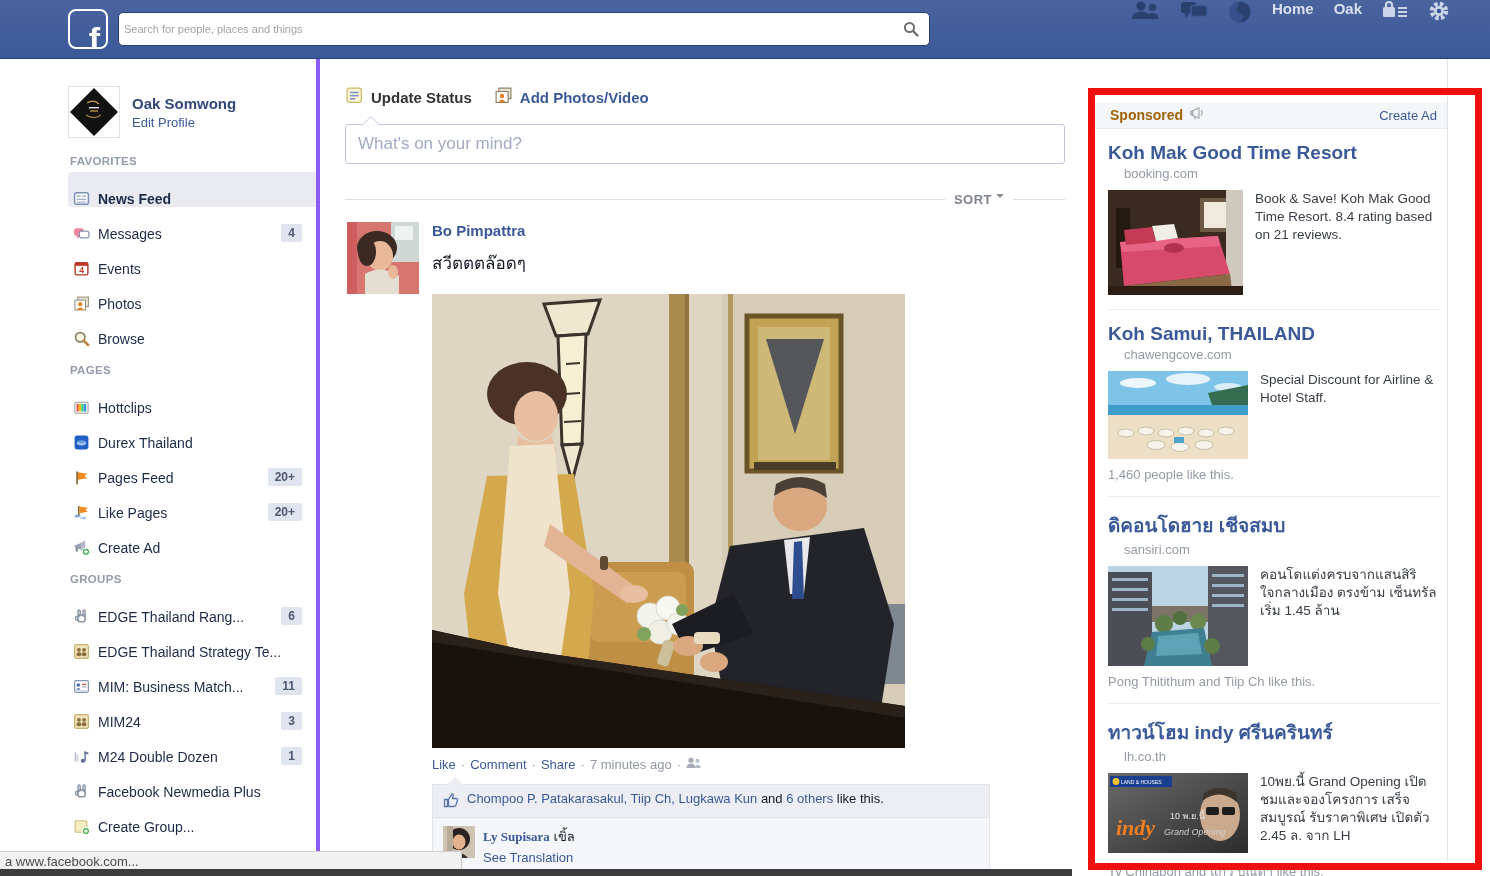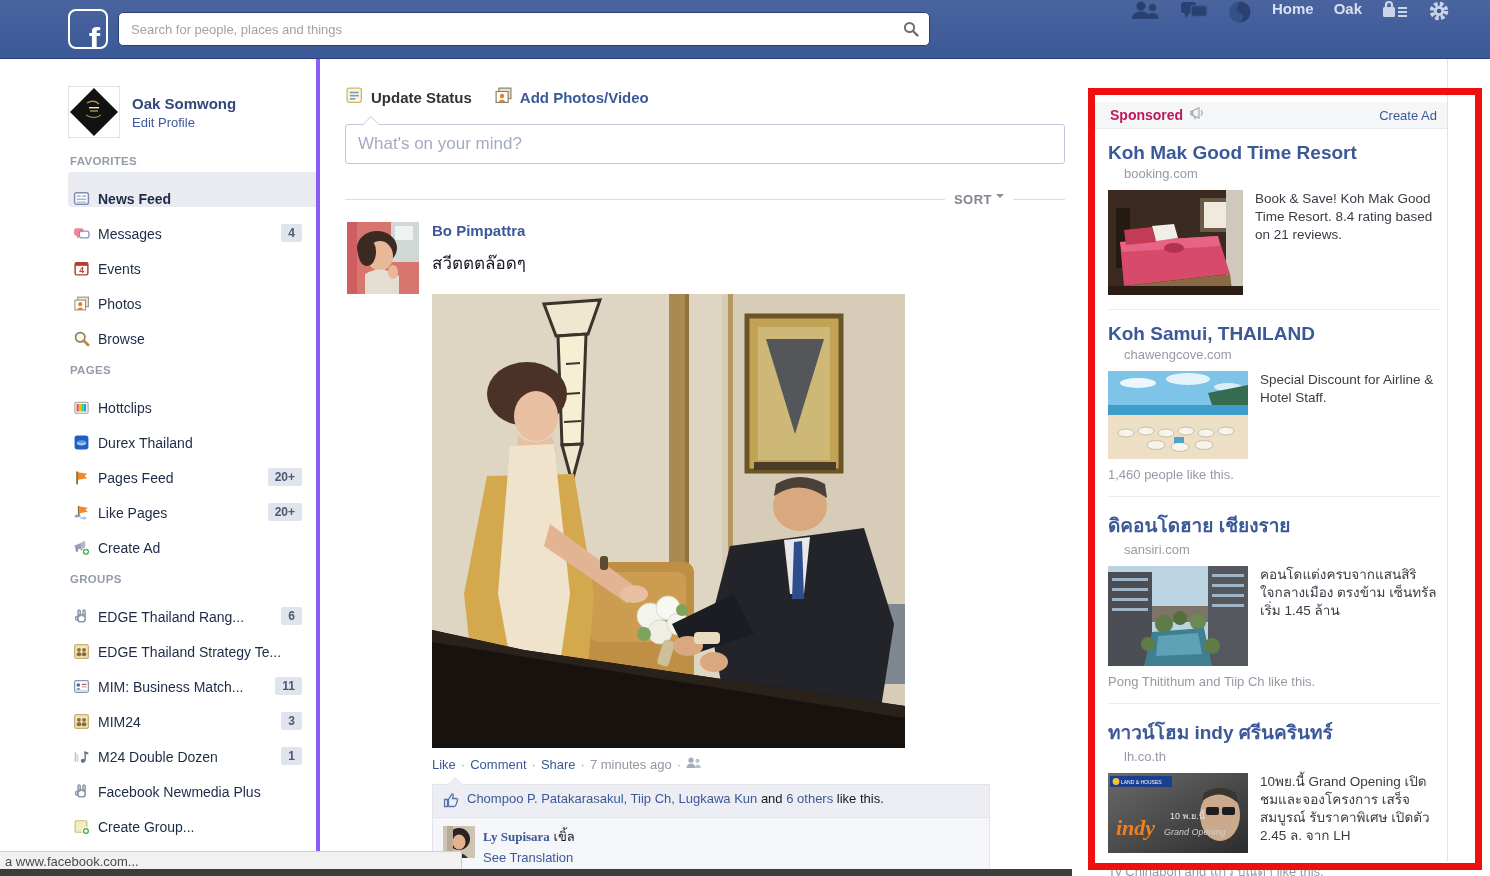--- a/index.html
+++ b/index.html
@@ -6,22 +6,22 @@
   body{width:1490px;height:876px;position:relative;overflow:hidden;background:#fff;
        font-family:"Liberation Sans",sans-serif;color:#141823;}
   
   .navbar{position:absolute;left:0;top:0;width:1490px;height:58px;
           background:linear-gradient(#4a649e,#3b5998);border-bottom:1px solid #29407c;z-index:5;}
   .fb-logo{position:absolute;left:68px;top:9px;width:40px;height:40px;border:2px solid #fff;
            border-radius:8px;box-sizing:border-box;overflow:hidden;}
   .fb-logo span{position:absolute;right:6px;bottom:-12px;color:#fff;font-size:34px;font-weight:bold;}
   .search{position:absolute;left:118px;top:12px;width:812px;height:34px;background:#fff;
           border-radius:5px;border:1px solid #28407a;box-sizing:border-box;display:flex;align-items:center;}
-  .search input{flex:1;border:none;outline:none;font-family:inherit;font-size:13px;color:#3b82f6;
-                padding:0 12px;background:transparent;}
+  .search input{flex:1;border:none;outline:none;font-family:inherit;font-size:11px;color:#3b82f6;
+                padding:0 5px;background:transparent;}
   .search input::placeholder{color:#a2a2a2;}
   .search .mag{margin-right:10px;display:flex;}
   .nav-right{position:absolute;right:40px;top:0;height:58px;display:flex;align-items:flex-start;gap:20px;}
   .nav-ico{display:flex;align-items:center;}
   .nav-link{color:#d9dfee;font-weight:bold;font-size:15px;cursor:pointer;}
   
   .sidebar{position:absolute;left:0;top:58px;width:320px;height:794px;box-sizing:border-box;
            border-right:4px solid #8b5cf6;padding-left:68px;background:#fff;}
   .profile{display:flex;gap:12px;margin-top:28px;align-items:center;}
   .pavatar{width:52px;height:52px;position:relative;background:#fff;border:1px solid #e2e2e2;box-sizing:border-box;}
@@ -73,21 +73,21 @@
               border-top:none;padding:8px 10px 20px;display:flex;gap:8px;font-size:13px;}
   .c-avatar{width:32px;height:32px;flex:0 0 32px;overflow:hidden;}
   .c-author{color:#3b5998;font-weight:bold;cursor:pointer;font-family:Liberation Serif, serif;}
   .c-trans{color:#3b5998;margin-top:3px;cursor:pointer;}
   .c-meta{color:#9197a3;font-size:12px;margin-top:5px;display:flex;align-items:center;gap:4px;}
   .c-meta a{color:#3b5998;text-decoration:none;cursor:pointer;}
   
   .rail{position:absolute;left:1108px;top:58px;width:332px;}
   .rail-head{margin:44px 0 0 -14px;width:353px;height:27px;background:#f5f6f8;border-bottom:1px solid #e9eaee;
              display:flex;align-items:center;box-sizing:border-box;padding:0 10px 0 16px;}
-  .rail-title{font-size:14px;font-weight:bold;color:#be185d;margin-right:7px;}
+  .rail-title{font-size:14px;font-weight:bold;color:#a16207;margin-right:7px;}
   .createad{margin-left:auto;color:#3b5998;font-size:13px;cursor:pointer;}
   .ad{padding:13px 0 14px;}
   .ad + .ad{border-top:1px solid #ebedf0;}
   .ad-title{font-size:19px;font-weight:bold;color:#3b5998;cursor:pointer;}
   .ad-domain{font-size:13px;color:#949aa5;margin:2px 16px 9px;}
   .ad-row{display:flex;gap:12px;}
   .ad-img{flex:0 0 auto;display:block;cursor:pointer;}
   .ad-body{font-size:13.5px;color:#383d45;line-height:1.33;}
   .ad-social{font-size:13px;color:#949aa5;margin-top:8px;}
   .vline2{position:absolute;left:1447px;top:58px;width:1px;height:803px;background:#e1e3e8;}
@@ -631,21 +631,21 @@
           <ellipse cx="96" cy="74" rx="9" ry="4.5"></ellipse>
         </g>
         <rect x="66" y="66" width="10" height="6" fill="#4fa3c9"></rect>
       </svg>
       <div class="ad-body">Special Discount for Airline &amp; Hotel Staff.</div>
     </div>
     <div class="ad-social">1,460 people like this.</div>
   </div>
 
   <div class="ad">
-    <div class="ad-title">ดิคอนโดฮาย เชียงราย</div>
+    <div class="ad-title">ดิคอนโดฮาย เชีจสมบ</div>
     <div class="ad-domain">sansiri.com</div>
     <div class="ad-row">
       <svg class="ad-img" width="140" height="100" viewBox="0 0 140 100">
         <rect width="140" height="100" fill="#bcd3e2"></rect>
         <rect x="0" y="6" width="44" height="94" fill="#4b4f55"></rect>
         <rect x="100" y="0" width="40" height="100" fill="#54585e"></rect>
         <g fill="#9fb4c4">
           <rect x="4" y="12" width="36" height="3"></rect>
             <rect x="4" y="22" width="36" height="3"></rect>
           <rect x="4" y="32" width="36" height="3"></rect>

